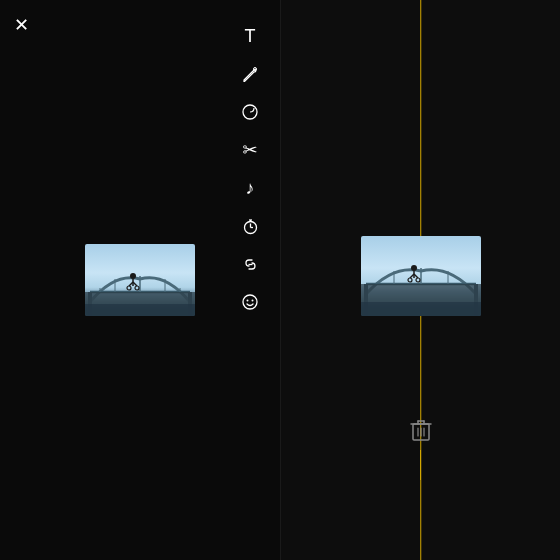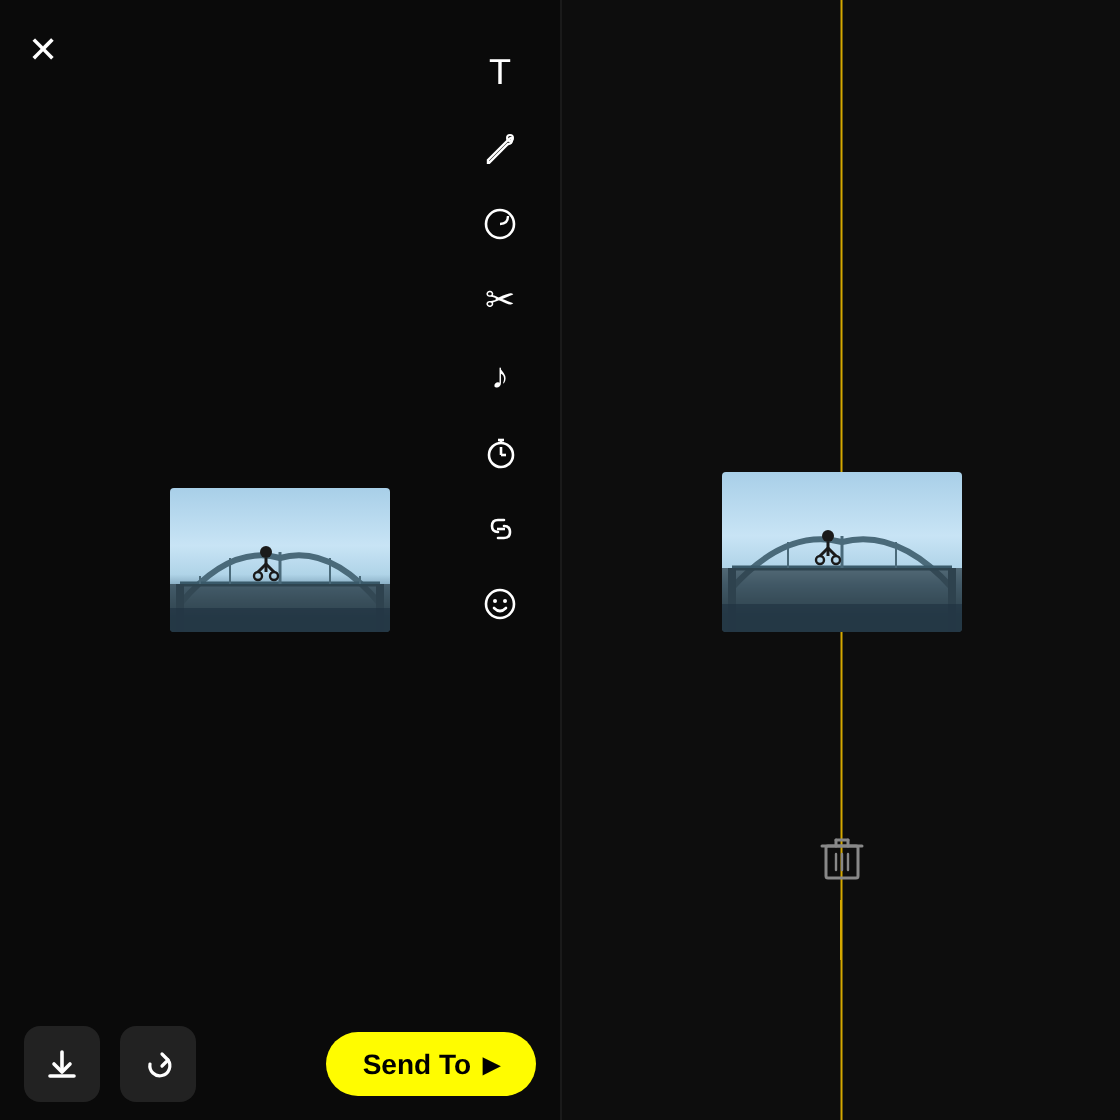--- a/index.html
+++ b/index.html
@@ -270,39 +270,20 @@
             <circle cx="-4" cy="6" r="2" stroke="#1a1a1a" stroke-width="1.2" fill="none"></circle>
             <circle cx="4" cy="6" r="2" stroke="#1a1a1a" stroke-width="1.2" fill="none"></circle>
           </g>
 
           <rect x="0" y="60" width="110" height="12" fill="#1e3040" opacity="0.6"></rect>
         </svg>
       </div>
     </div>
   </div>
 
-  <div class="bottom-bar">
-    <div class="icon-btn">
-      <svg width="16" height="16" viewBox="0 0 16 16" fill="none">
-        <path d="M8 2 L8 11" stroke="white" stroke-width="1.8" stroke-linecap="round"></path>
-        <path d="M4 8 L8 12 L12 8" stroke="white" stroke-width="1.8" stroke-linecap="round" stroke-linejoin="round" fill="none"></path>
-        <line x1="2" y1="14" x2="14" y2="14" stroke="white" stroke-width="1.8" stroke-linecap="round"></line>
-      </svg>
-    </div>
-    <div class="icon-btn">
-      <svg width="17" height="17" viewBox="0 0 17 17" fill="none">
-        <path d="M13 6 A5 5 0 1 1 4 8" stroke="white" stroke-width="1.6" fill="none" stroke-linecap="round"></path>
-        <path d="M10 3 L13 6 L10 9" stroke="white" stroke-width="1.6" fill="none" stroke-linecap="round" stroke-linejoin="round"></path>
-      </svg>
-    </div>
-    <button class="send-btn">
-      <span>Send To</span>
-      <span style="font-size:11px;">▶</span>
-    </button>
-  </div>
 </div>
 
 <div class="right-panel">
 
   <div class="timeline-line"></div>
 
   <div class="right-snap-container">
     <div class="right-snap-image">
       <div class="right-snap-inner">
         <svg style="position:absolute;top:0;left:0;width:100%;height:100%;" viewBox="0 0 120 80" xmlns="http://www.w3.org/2000/svg">

